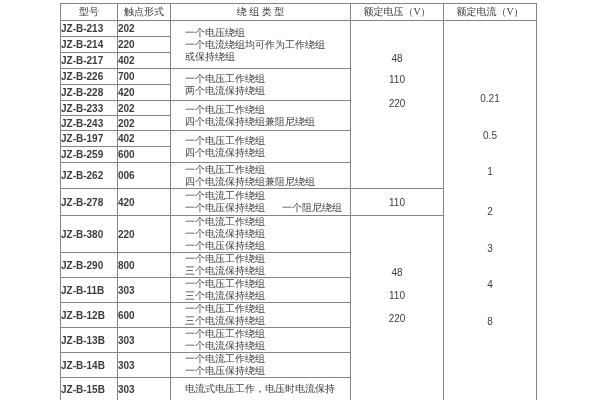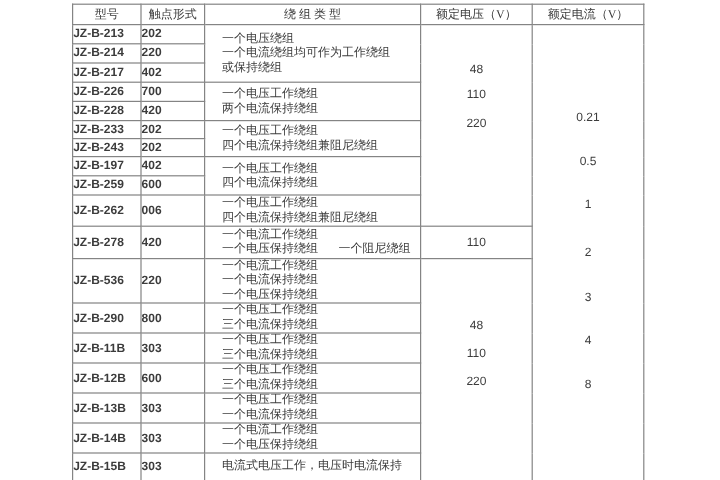--- a/index.html
+++ b/index.html
@@ -161,21 +161,21 @@
           <span class="wline-split">
             <span>一个电压保持绕组</span>
             <span>一个阻尼绕组</span>
           </span>
         </div>
       </td>
       <td class="vsingle">110</td>
     </tr>
 
     <tr style="height:37px">
-      <td class="c">JZ-B-536</td>
+      <td class="c">JZ-B-380</td>
       <td class="c">220</td>
       <td class="wind">
         <div class="wind-in">
           <span class="wline">一个电流工作绕组</span>
           <span class="wline">一个电流保持绕组</span>
           <span class="wline">一个电压保持绕组</span>
         </div>
       </td>
       <td class="vcell" rowspan="7">
         <div class="stack">

